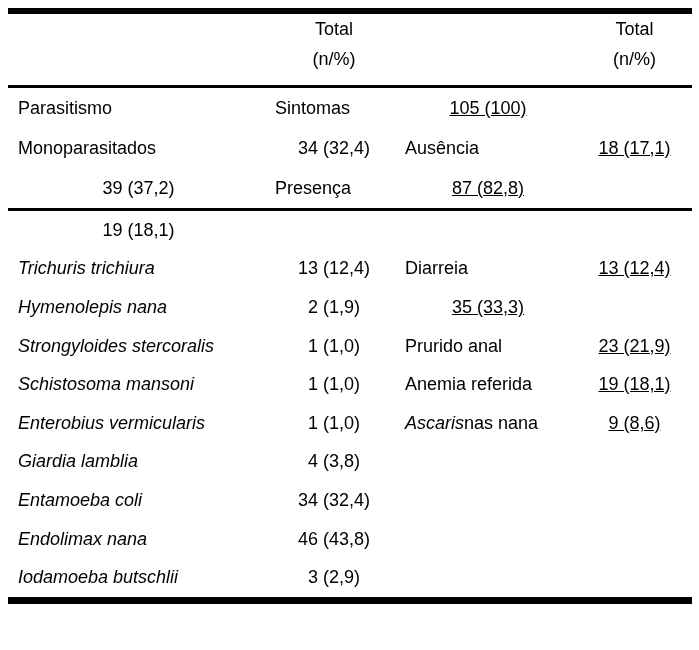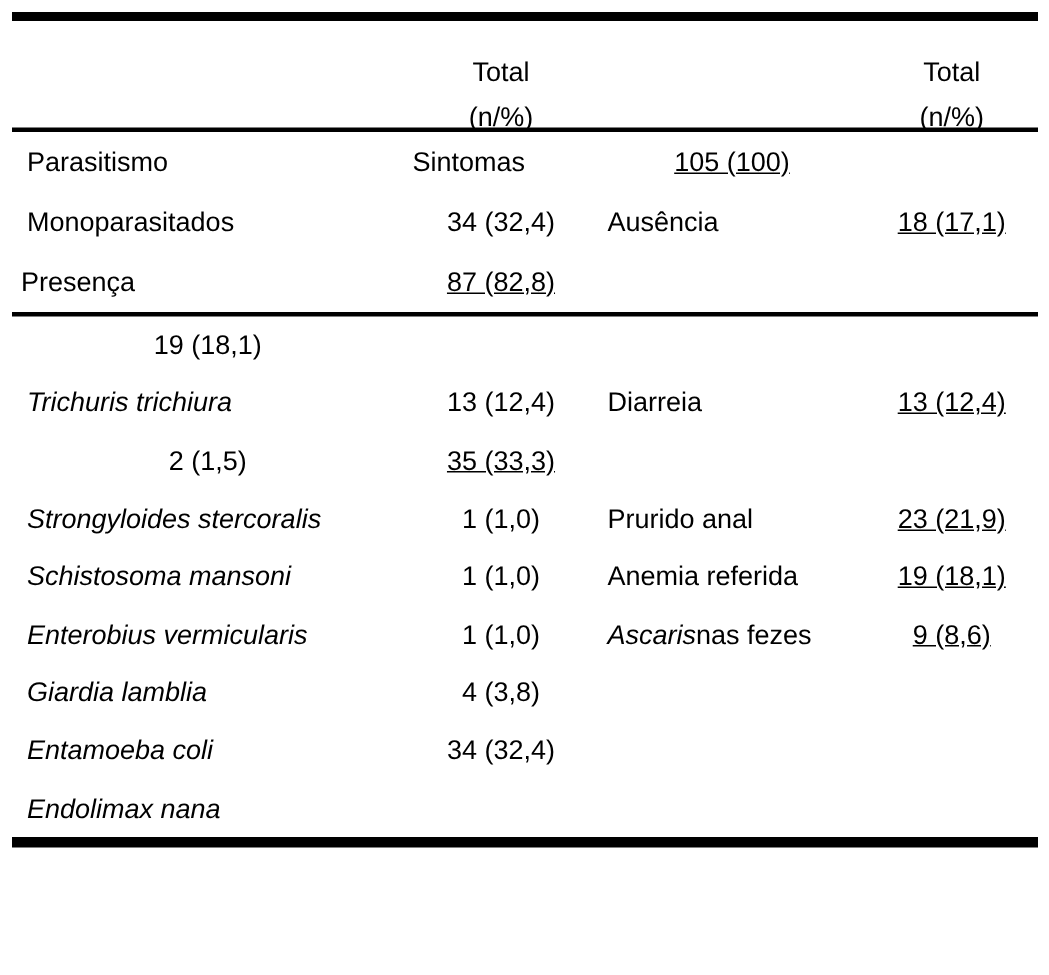--- a/index.html
+++ b/index.html
@@ -40,21 +40,21 @@
   .c3 { padding-left: 6px; }
   .c4 { justify-content: center; text-decoration: underline; }
   .it { font-style: italic; }
 
   .hdr {
     height: 71px;
     border-bottom: 3px solid #000;
   }
   .hdr .hcell {
     text-align: center;
-    padding-top: 19px;
+    padding-top: 0;
     line-height: 30px;
   }
   .sec1 { border-bottom: 3px solid #000; text-align: right; }
   .sec1 .grid-row { height: 40px; }
   .sec2 .grid-row { height: 38.6px; }
 </style>
 </head>
 <body>
 
 <div class="table-wrap">
@@ -78,74 +78,83 @@
       <div class="cell c3">Sintomas</div>
       <div class="cell c4">105 (100)</div>
     </div>
     <div class="grid-row">
       <div class="cell c1">Monoparasitados</div>
       <div class="cell c2">34 (32,4)</div>
       <div class="cell c3">Ausência</div>
       <div class="cell c4">18 (17,1)</div>
     </div>
     <div class="grid-row">
+      <div class="cell c2">39 (37,2)</div>
       <div class="cell c3">Presença</div>
       <div class="cell c4">87 (82,8)</div>
     </div>
   </div>
 
   <div class="sec2">
     <div class="grid-row">
       <div class="cell c2">19 (18,1)</div>
       <div class="cell c3"></div>
       <div class="cell c4"></div>
     </div>
     <div class="grid-row">
       <div class="cell c1 it">Trichuris trichiura</div>
       <div class="cell c2">13 (12,4)</div>
       <div class="cell c3">Diarreia</div>
       <div class="cell c4">13 (12,4)</div>
     </div>
     <div class="grid-row">
-      <div class="cell c2">2 (1,5)</div>
+      <div class="cell c1 it">Hymenolepis nana</div>
+      <div class="cell c2">2 (1,9)</div>
       <div class="cell c4">35 (33,3)</div>
     </div>
     <div class="grid-row">
       <div class="cell c1 it">Strongyloides stercoralis</div>
       <div class="cell c2">1 (1,0)</div>
       <div class="cell c3">Prurido anal</div>
       <div class="cell c4">23 (21,9)</div>
     </div>
     <div class="grid-row">
       <div class="cell c1 it">Schistosoma mansoni</div>
       <div class="cell c2">1 (1,0)</div>
       <div class="cell c3">Anemia referida</div>
       <div class="cell c4">19 (18,1)</div>
     </div>
     <div class="grid-row">
       <div class="cell c1 it">Enterobius vermicularis</div>
       <div class="cell c2">1 (1,0)</div>
       <div class="cell c3">
           <span class="it">Ascaris</span>
-          <span> nas fezes</span>
+          <span> nas nana</span>
         </div>
       <div class="cell c4">9 (8,6)</div>
     </div>
     <div class="grid-row">
       <div class="cell c1 it">Giardia lamblia</div>
       <div class="cell c2">4 (3,8)</div>
       <div class="cell c3"></div>
       <div class="cell c4"></div>
     </div>
     <div class="grid-row">
       <div class="cell c1 it">Entamoeba coli</div>
       <div class="cell c2">34 (32,4)</div>
       <div class="cell c3"></div>
       <div class="cell c4"></div>
     </div>
     <div class="grid-row">
       <div class="cell c1 it">Endolimax nana</div>
+      <div class="cell c2">46 (43,8)</div>
+      <div class="cell c3"></div>
+      <div class="cell c4"></div>
+    </div>
+    <div class="grid-row">
+      <div class="cell c1 it">Iodamoeba butschlii</div>
+      <div class="cell c2">3 (2,9)</div>
       <div class="cell c3"></div>
       <div class="cell c4"></div>
     </div>
   </div>
 
 </div>
 
 </body></html>

